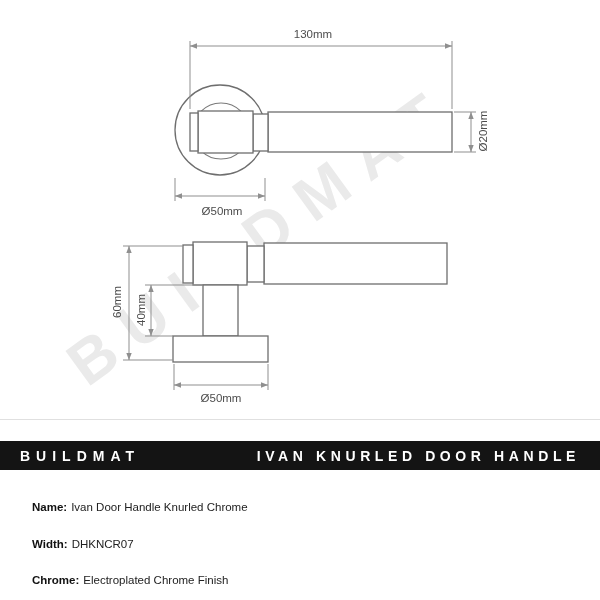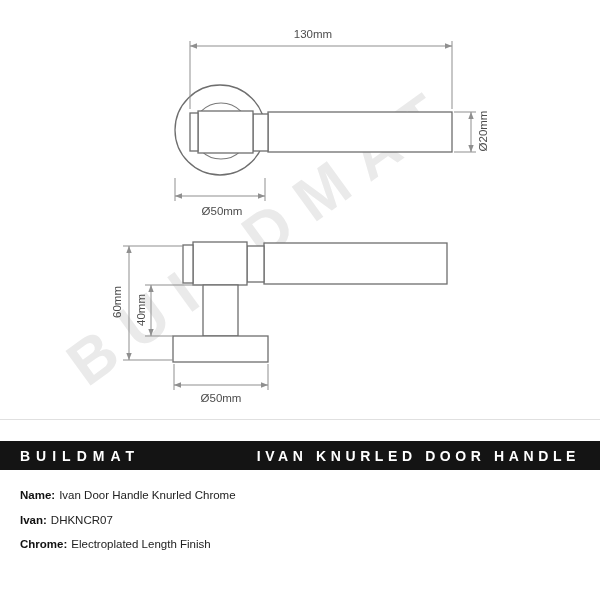--- a/index.html
+++ b/index.html
@@ -29,21 +29,21 @@
     position:absolute;left:0;top:441px;width:600px;height:29px;background:#141414;
     display:flex;align-items:center;justify-content:space-between;
     box-sizing:border-box;padding:0 20px;z-index:2;
   }
   .banner .brand{color:#fff;font-size:14px;font-weight:bold;letter-spacing:6px;white-space:nowrap;}
   .banner .product{color:#fff;font-size:14px;font-weight:bold;letter-spacing:4.6px;white-space:nowrap;}
 
   .specs{position:absolute;top:483px;z-index:2;}
   .specs.left{left:20px;}
   .specs.right{left:347px;}
-  .spec-row{margin:0;font-size:11.5px;line-height:24.5px;color:#1c1c1c;white-space:nowrap;}
+  .spec-row{margin:12px;font-size:11.5px;line-height:24.5px;color:#1c1c1c;white-space:nowrap;}
   .spec-row .lbl{font-weight:bold;color:#111;}
   .spec-row .val{font-weight:normal;color:#222;margin-left:4px;}
 </style>
 </head>
 <body>
 
 <div class="sheet">
 
   <div class="watermark">BUILDMAT</div>
 
@@ -127,21 +127,21 @@
   <div class="banner">
     <span class="brand">BUILDMAT</span>
     <span class="product">IVAN KNURLED DOOR HANDLE</span>
   </div>
 
   <div class="specs left">
     <p class="spec-row">
       <span class="lbl">Name:</span><span class="val">Ivan Door Handle Knurled Chrome</span>
     </p>
     <p class="spec-row">
-      <span class="lbl">Ivan:</span><span class="val">DHKNCR07</span>
+      <span class="lbl">Width:</span><span class="val">DHKNCR07</span>
     </p>
     <p class="spec-row">
-      <span class="lbl">Chrome:</span><span class="val">Electroplated Length Finish</span>
+      <span class="lbl">Chrome:</span><span class="val">Electroplated Chrome Finish</span>
     </p>
   </div>
 
 
 </div>
 
 </body></html>

